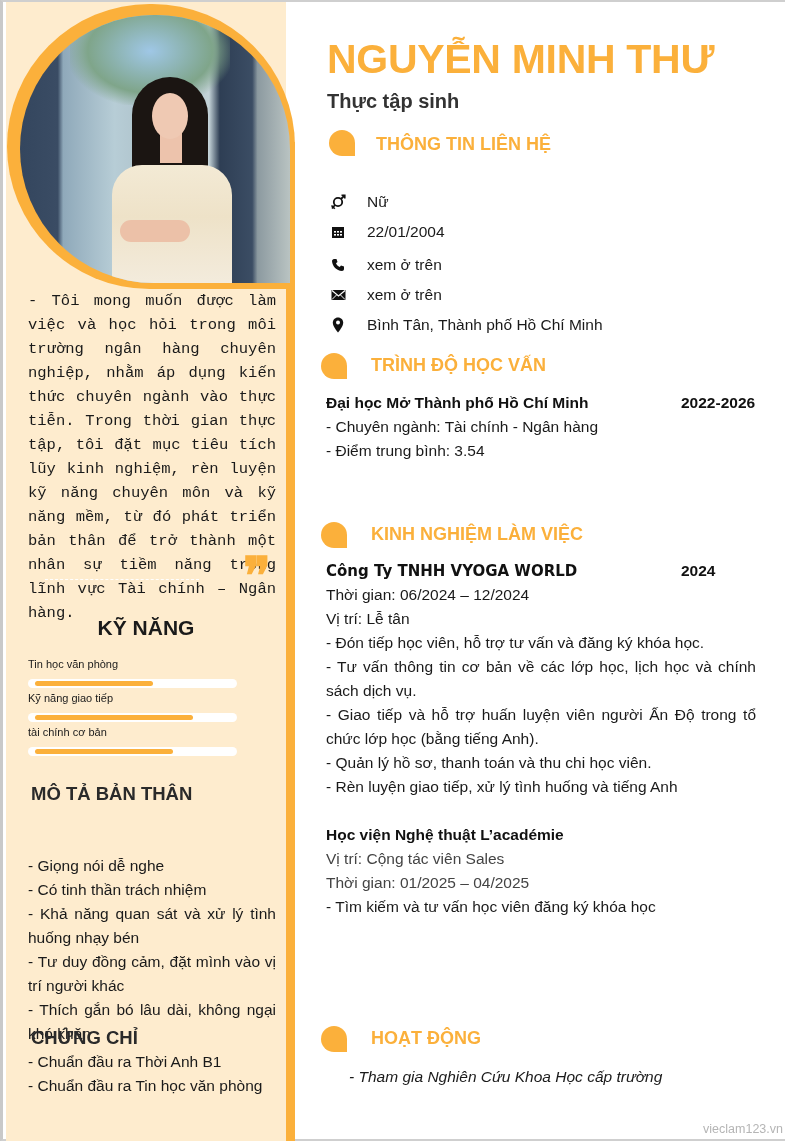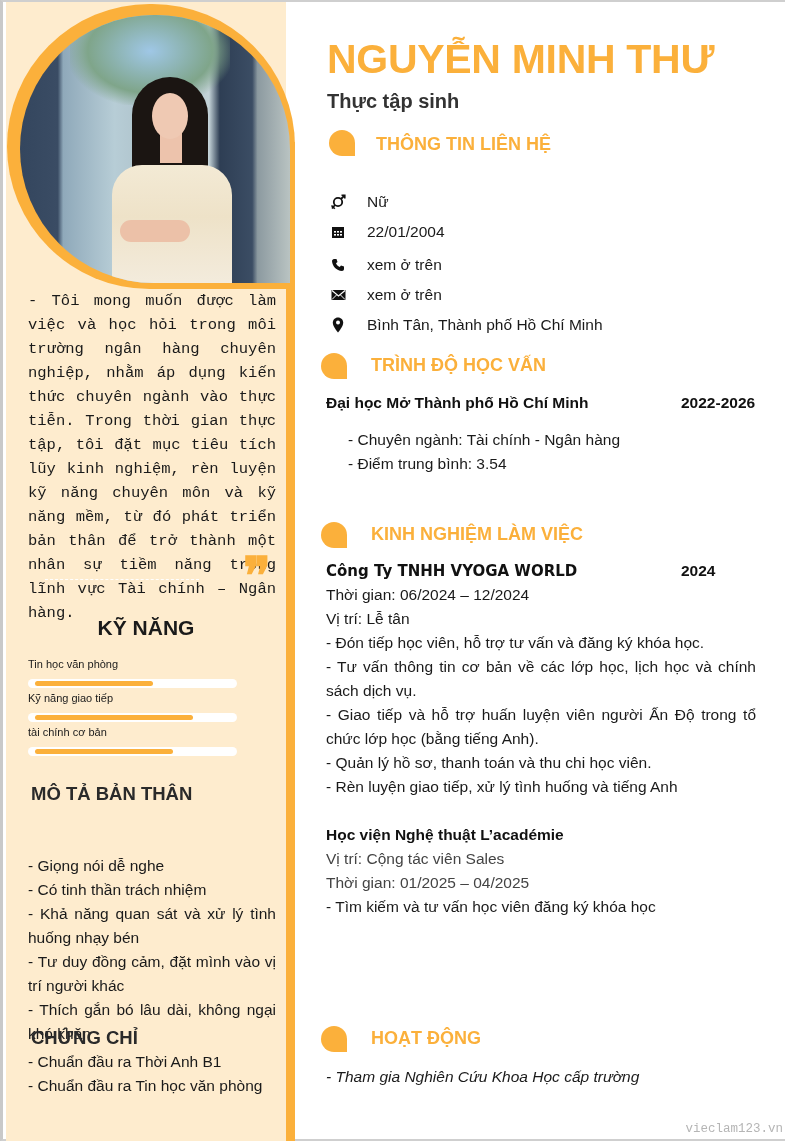--- a/index.html
+++ b/index.html
@@ -64,22 +64,22 @@
 
   .contact-list { position: absolute; left: 326px; top: 188px; width: 440px; }
   .contact-row { position: relative; height: 30px; font-size: 15.5px; line-height: 24px; }
   .contact-icon { position: absolute; left: 0; top: 3px; width: 18px; height: 18px; display: flex; align-items: center; justify-content: center; }
   .contact-text { position: absolute; left: 30px; top: 0; white-space: nowrap; margin-left: 8px; }
 
   .entry-title { position: absolute; font-weight: bold; font-size: 15.5px; color: #111; white-space: nowrap; }
   .entry-date { position: absolute; font-weight: bold; font-size: 15.5px; color: #111; }
   .body-lines { position: absolute; left: 323px; width: 430px; font-size: 15.5px; line-height: 24px; text-align: justify; }
   .muted { color: #444; }
-  .italic { font-style: italic; }
-  .watermark { position: absolute; right: 2px; top: 1120px; font-size: 12.5px; color: #b5b5b5; font-family: Liberation Mono, monospace; }
+  .italic { font-style: italic; margin-left: 23px; }
+  .watermark { position: absolute; right: 2px; top: 1120px; font-size: 12.5px; color: #b5b5b5; }
 </style>
 </head>
 <body>
 
 <div class="page">
 
   <div class="sidebar"></div>
   <div class="side-bar-accent"></div>
 
   <div class="photo-frame">
@@ -199,21 +199,21 @@
       <span class="contact-text">Bình Tân, Thành phố Hồ Chí Minh</span>
     </div>
   </div>
 
   <div class="section-head" style="top:351px;">
     <span class="section-bullet"></span>
     <span class="section-title">TRÌNH ĐỘ HỌC VẤN</span>
   </div>
   <div class="entry-title" style="left:323px; top:392px;">Đại học Mở Thành phố Hồ Chí Minh</div>
   <div class="entry-date" style="left:678px; top:392px;">2022-2026</div>
-  <div class="body-lines" style="top:426px;margin-left:22px;">
+  <div class="body-lines" style="top:413px;">
     <div>- Chuyên ngành: Tài chính - Ngân hàng</div>
     <div>- Điểm trung bình: 3.54</div>
   </div>
 
   <div class="section-head" style="top:520px;">
     <span class="section-bullet"></span>
     <span class="section-title">KINH NGHIỆM LÀM VIỆC</span>
   </div>
   <div class="entry-title" style="left:323px; top:560px; font-family: 'DejaVu Sans', sans-serif; font-size:15px;">Công Ty TNHH VYOGA WORLD</div>
   <div class="entry-date" style="left:678px; top:560px;">2024</div>

